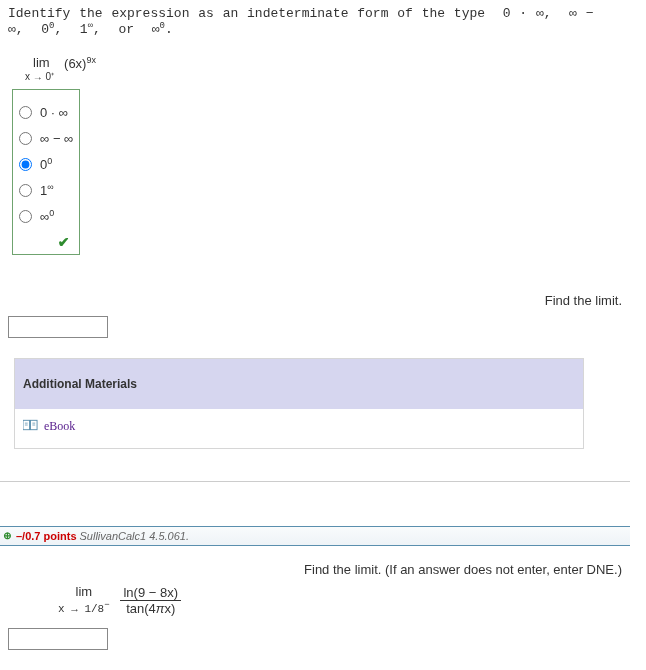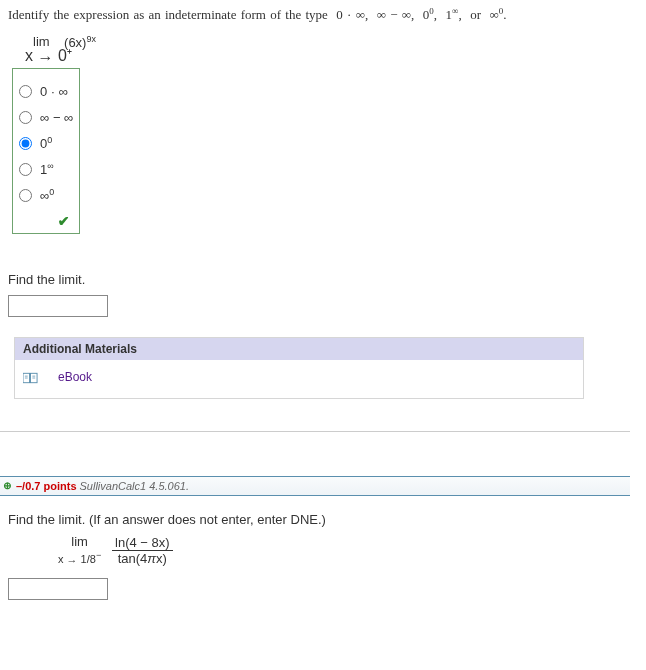--- a/index.html
+++ b/index.html
@@ -5,77 +5,78 @@
   body {
     font-family: Verdana, Arial, sans-serif;
     font-size: 13px;
     color: #333;
     margin: 0;
     padding: 6px 8px;
     width: 630px;
     box-sizing: border-box;
   }
   .question-prompt {
-    margin-bottom: 8px;
-    font-family: Liberation Serif, serif;
+    margin-bottom: 15px;
+    font-family: Liberation Mono, monospace;
     word-spacing: 1px;
   }
   .limit-expr {
     text-align: center;
     display: inline-block;
     margin-left: 25px;
     margin-bottom: 6px;
   }
   .lim-top { font-size: 13px; line-height:14px;}
-  .lim-bot { font-size: 16px; line-height:12px;}
+  .lim-bot { font-size: 10px; line-height:12px;}
   .options-box {
     border: 1px solid #6fa36f;
     padding: 8px 6px 4px 6px;
     display: inline-block;
     margin-bottom: 28px;
     margin-left: 4px;
   }
   .opt-row {
     display: flex;
     align-items: center;
     gap: 8px;
     margin: 4px 0;
     height: 22px;
   }
   .opt-row input[type=radio] { margin:0; }
   .opt-label { font-size: 13px; }
   sup { font-size: 9px; }
   .check-row { text-align: right; padding-right: 4px; padding-top:2px;}
   .checkmark { color: #2e8b2e; font-weight: bold; font-size: 14px; }
-  .subprompt { margin: 10px 0 8px 0; }
+  .subprompt { margin: 10px 0 8px 0; text-align: right; }
   .answer-input {
     border: 1px solid #888;
     width: 100px;
     height: 22px;
     margin-bottom: 20px;
     box-sizing: border-box;
   }
   .materials-box {
     border: 1px solid #d6d6d6;
     margin-bottom: 32px;
     margin-left: 6px;
     width: 568px;
   }
   .materials-header {
     background: #d6d6ef;
-    padding: 4px 8px;
+    padding: 18px 8px;
     font-size: 12px;
     font-weight: bold;
     color: #333;
   }
   .materials-body {
     padding: 10px 8px 14px 8px;
     display:flex;
-    align-items:flex-end;
-    gap:20px;
+    align-items:flex-start;
+    gap:6px;
+    font-family:Liberation Serif, serif;
   }
   .ebook-link {
     color: #551a8b;
     font-size: 12px;
   }
   .ebook-icon { width:15px; height:12px; }
   hr.sep {
     border: none;
     border-top: 1px solid #ccc;
     margin: 0 -8px 44px -8px;
@@ -189,25 +190,25 @@
   <span class="plus-icon">⊕</span>
   <span class="points-red">–/0.7 points</span>
   <span class="points-source">SullivanCalc1 4.5.061.</span>
 </div>
 
 <div class="subprompt">Find the limit. (If an answer does not enter, enter DNE.)</div>
 
 <div style="margin-left:50px; margin-bottom:12px;">
   <span class="lim-block">
     <span>lim</span><br>
-    <span style="font-size:11px;">x → 1/8<sup>−</sup></span>
+    <span style="font-size:11px;font-family:Liberation Mono, monospace;">x → 1/8<sup>−</sup></span>
   </span>
   &nbsp;
   <span class="frac">
-    <div class="num">ln(4 − 8x)</div>
+    <div class="num">ln(9 − 8x)</div>
     <div class="den">tan(4<span style="font-style:italic;">π</span>x)</div>
   </span>
 </div>
 
 <input type="text" class="answer-input" style="">
 
 
 
 
 </body></html>

